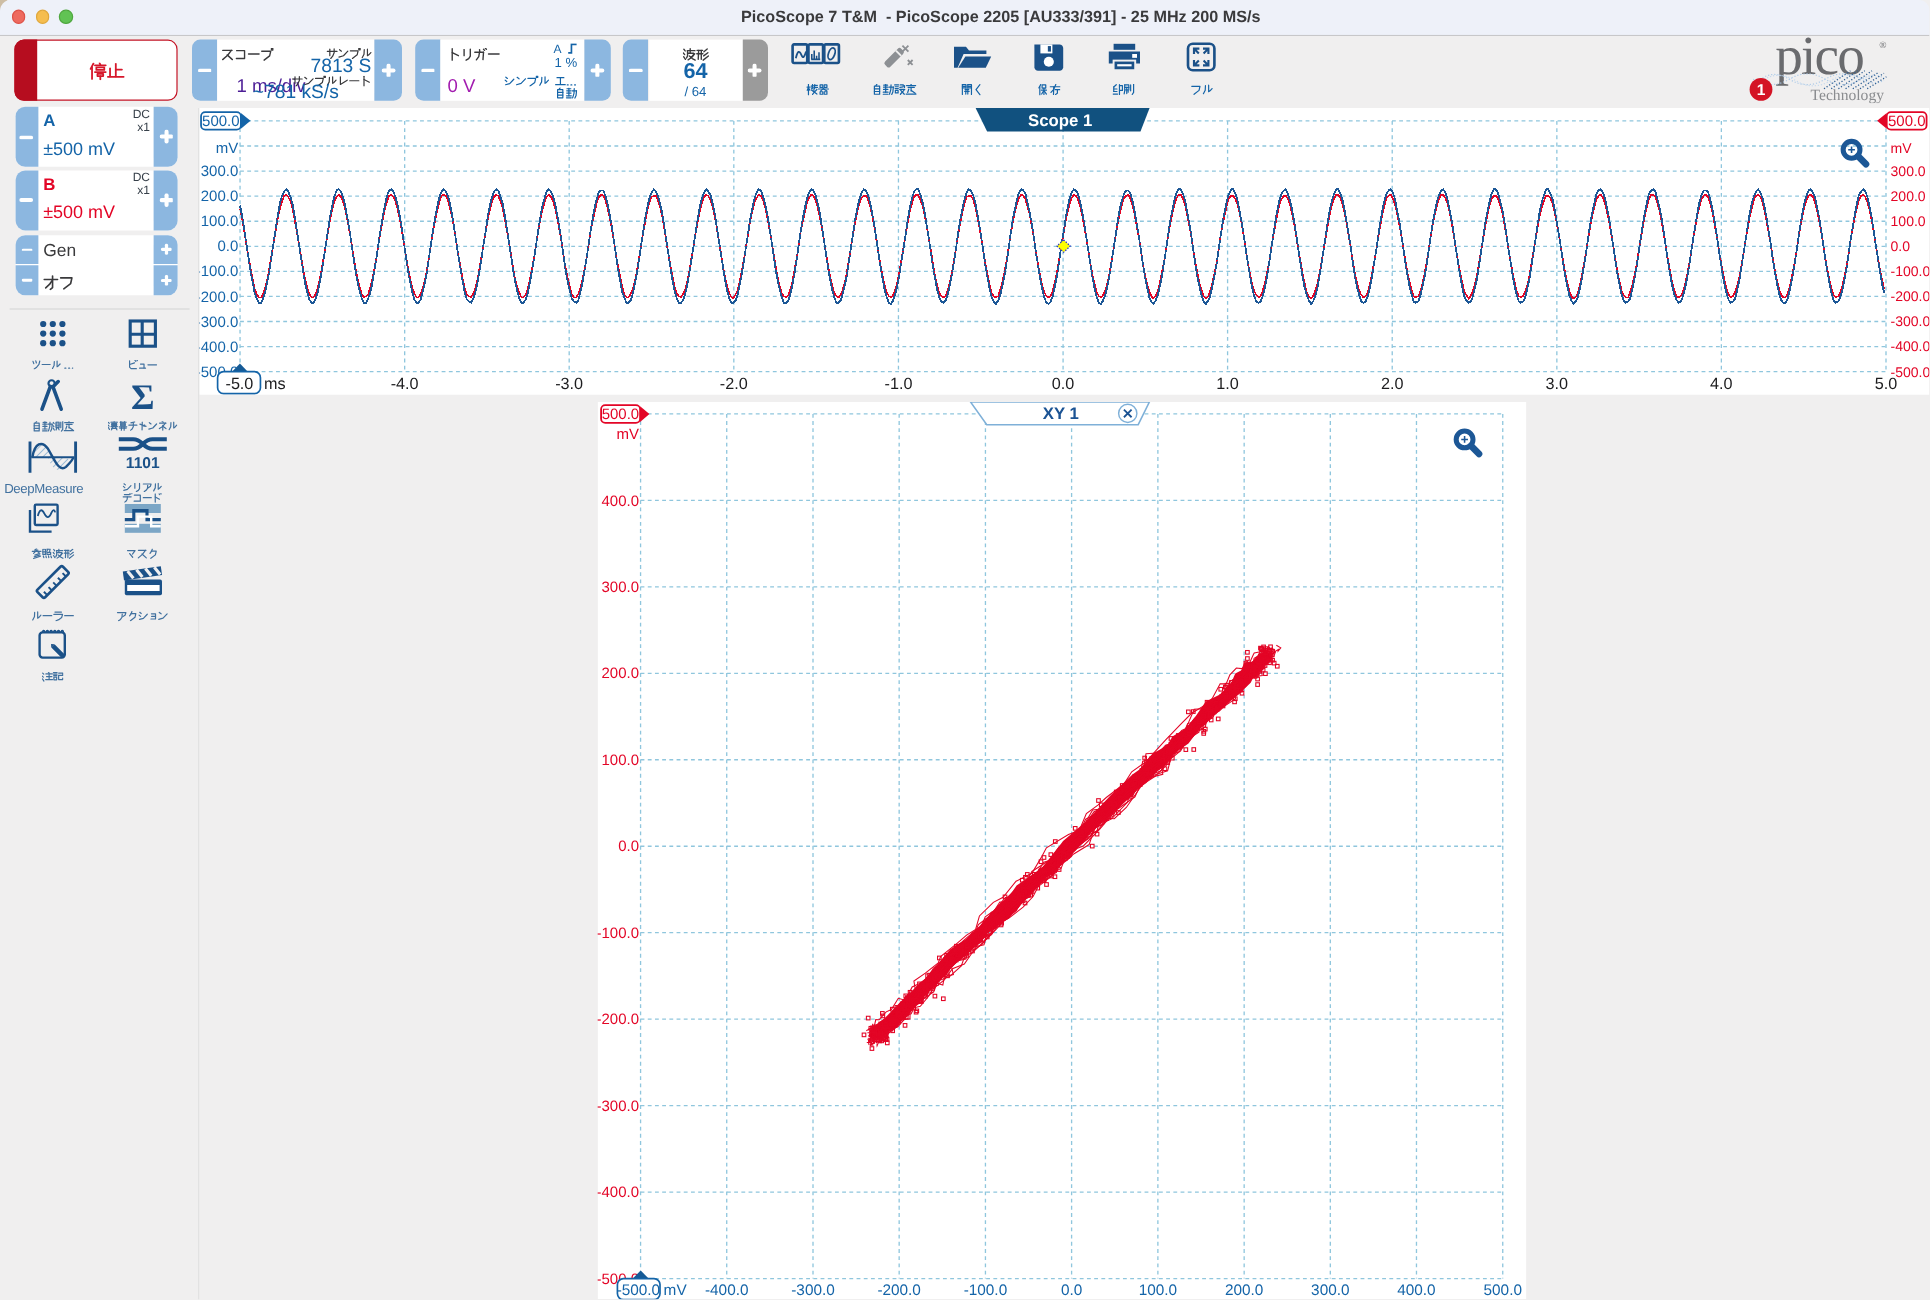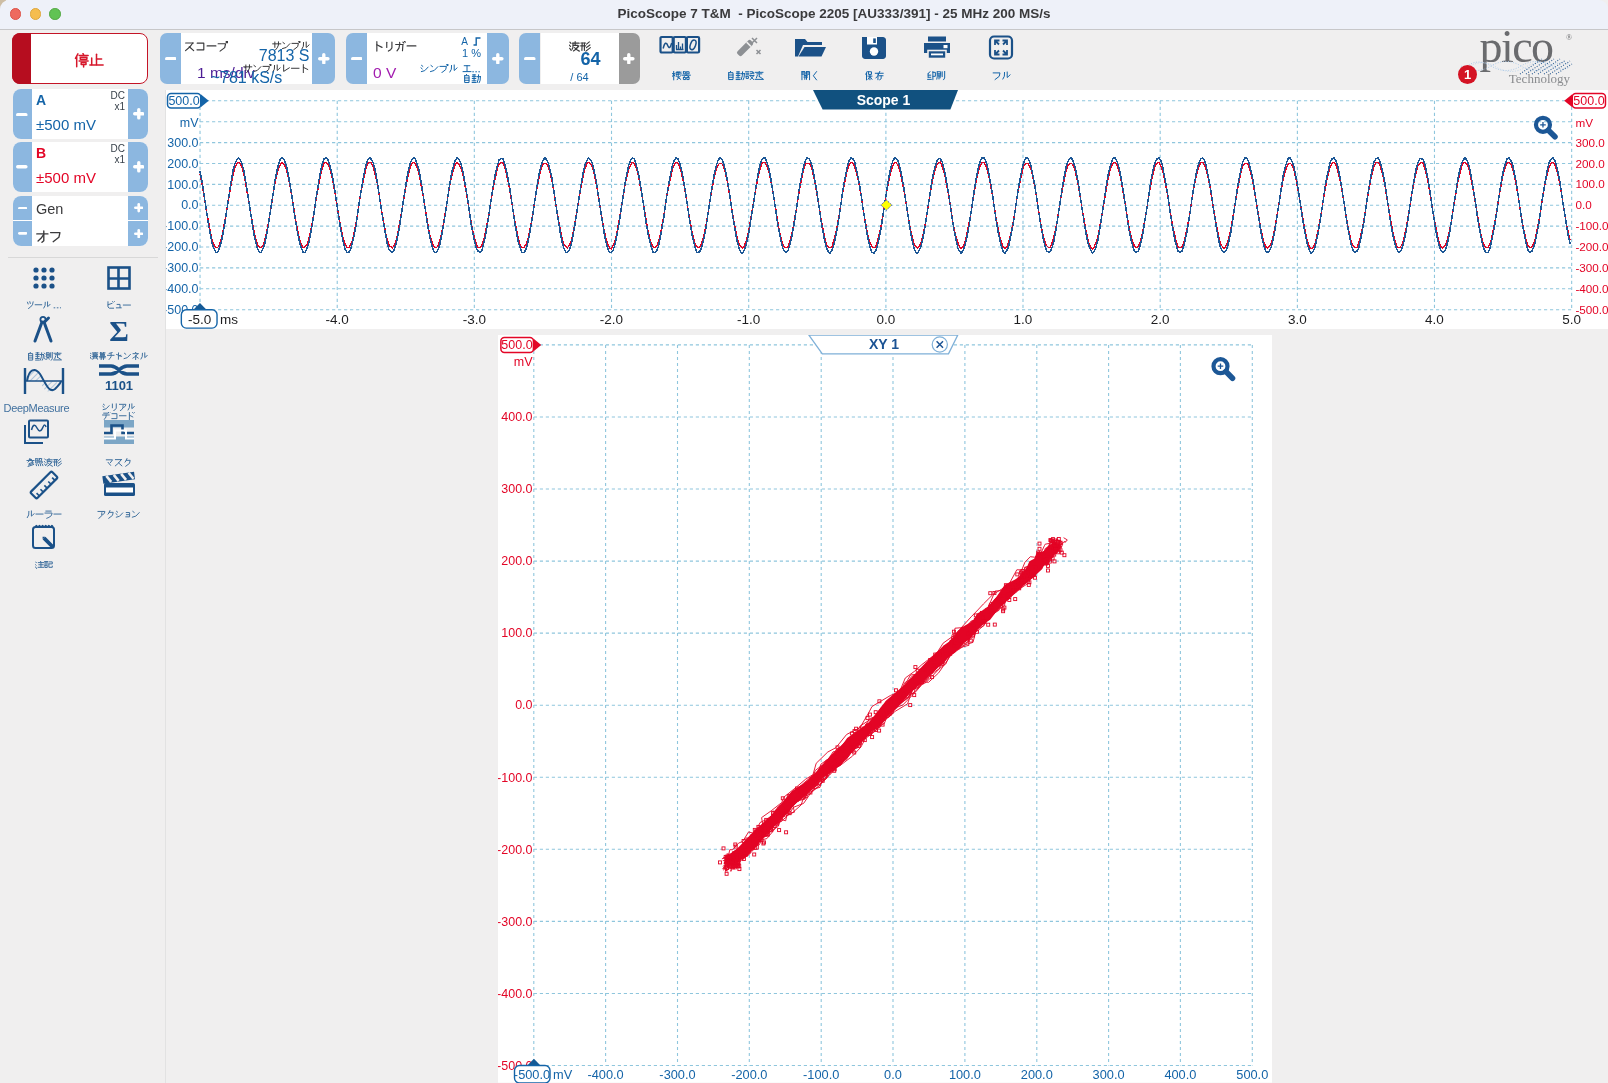--- a/index.html
+++ b/index.html
@@ -164,21 +164,21 @@
       <polyline points="9.90,4.84 7.26,7.92 4.40,9.90" fill="none" stroke="#3a3a3c" stroke-width="1.16" stroke-linecap="round" stroke-linejoin="round"></polyline>
       <polyline points="5.50,6.60 7.92,8.80 10.34,10.12" fill="none" stroke="#3a3a3c" stroke-width="1.16" stroke-linecap="round" stroke-linejoin="round"></polyline>
       <polyline points="11.88,1.98 16.50,1.98" fill="none" stroke="#3a3a3c" stroke-width="1.16" stroke-linecap="round" stroke-linejoin="round"></polyline>
       <polyline points="11.66,4.84 16.72,4.84" fill="none" stroke="#3a3a3c" stroke-width="1.16" stroke-linecap="round" stroke-linejoin="round"></polyline>
       <polyline points="13.20,1.98 12.87,9.35" fill="none" stroke="#3a3a3c" stroke-width="1.16" stroke-linecap="round" stroke-linejoin="round"></polyline>
       <polyline points="15.40,1.98 15.40,9.35" fill="none" stroke="#3a3a3c" stroke-width="1.16" stroke-linecap="round" stroke-linejoin="round"></polyline>
       <polyline points="20.35,0.88 17.60,3.08" fill="none" stroke="#3a3a3c" stroke-width="1.16" stroke-linecap="round" stroke-linejoin="round"></polyline>
       <polyline points="20.90,3.96 17.38,6.60" fill="none" stroke="#3a3a3c" stroke-width="1.16" stroke-linecap="round" stroke-linejoin="round"></polyline>
       <polyline points="21.34,6.60 16.94,10.12" fill="none" stroke="#3a3a3c" stroke-width="1.16" stroke-linecap="round" stroke-linejoin="round"></polyline>
     </svg></div>
-<div class="abs" style="left:540.5px;top:49px;width:100px;text-align:center;font-size:18px;font-weight:bold;color:#1464a8">64</div>
+<div class="abs" style="left:540.5px;top:49px;width:78px;text-align:center;font-size:18px;font-weight:bold;color:#1464a8">64</div>
 <div class="abs" style="left:540.5px;top:71px;width:78px;text-align:center;font-size:11px;color:#1464a8">/ 64</div>
 <div class="abs" style="left:659px;top:35px"><svg width="44" height="26" viewBox="0 0 44 26">
       <rect x="1.5" y="2" width="12.2" height="15.5" rx="1.2" fill="none" stroke="#1b5188" stroke-width="2.2"></rect>
       <rect x="14.7" y="2" width="12.2" height="15.5" rx="1.2" fill="none" stroke="#1b5188" stroke-width="2.2"></rect>
       <rect x="27.9" y="2" width="12.2" height="15.5" rx="1.2" fill="none" stroke="#1b5188" stroke-width="2.2"></rect>
       <path d="M4,13.5 C5.5,7 7,7 8.5,10.5 C10,14 11,13 12.5,8" fill="none" stroke="#1b5188" stroke-width="1.5" transform="translate(0.2,0)"></path>
       <path d="M17.5,14.5 L17.5,10 M19.5,14.5 L19.5,7 M21.5,14.5 L21.5,11.5 M23.5,14.5 L23.5,8.5 M17,14.5 L24.5,14.5" fill="none" stroke="#1b5188" stroke-width="1.3"></path>
       <ellipse cx="34" cy="9.8" rx="2.6" ry="5" fill="none" stroke="#1b5188" stroke-width="1.5" transform="rotate(20 34 9.8)"></ellipse>
     </svg></div>
 <div class="abs" style="left:636px;top:66px;width:90px;text-align:center"><svg width="19.0" height="9.5" viewBox="0 0 19.0 9.5" style="vertical-align:middle">

